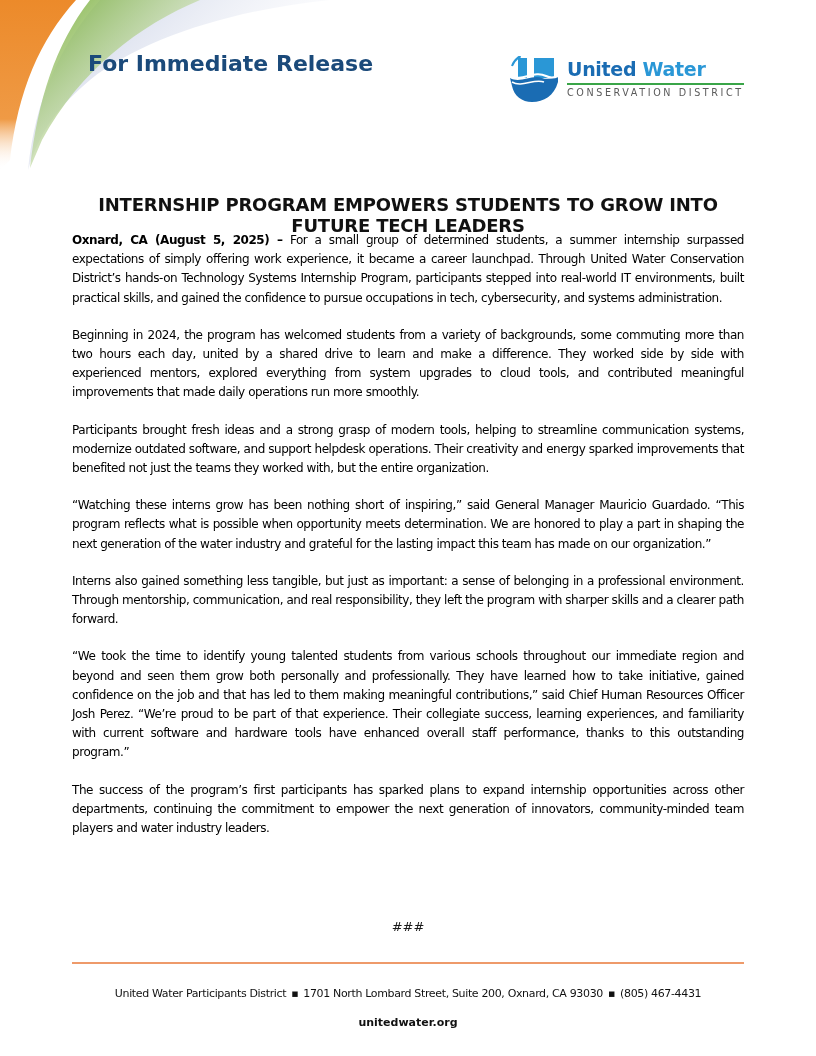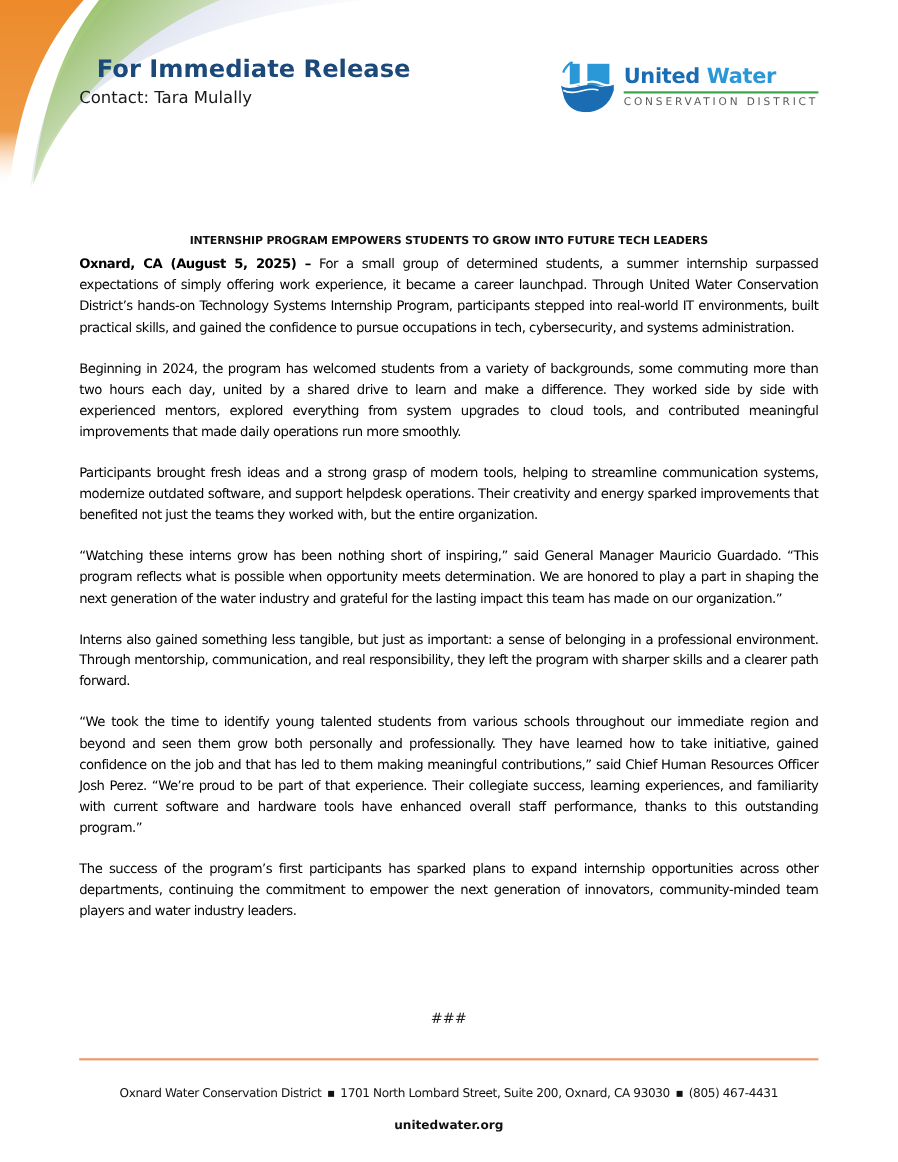--- a/index.html
+++ b/index.html
@@ -12,21 +12,21 @@
     .contact-line { font-family: "DejaVu Sans", sans-serif; font-size: 15px; line-height: 22px; color: #1a1a1a; }
     .logo { position: absolute; left: 508px; top: 56px; width: 240px; height: 50px; }
     .logo-name { position: absolute; left: 59px; top: 2px; font-family: "DejaVu Sans", sans-serif;
                  font-weight: bold; font-size: 19px; letter-spacing: -0.3px; white-space: nowrap; }
     .logo-name .u { color: #1a6cb3; }
     .logo-name .w { color: #2a97d6; }
     .logo-rule { position: absolute; left: 59px; top: 27px; width: 177px; height: 1.5px; background: #3aa548; }
     .logo-sub { position: absolute; left: 59px; top: 31px; font-family: "DejaVu Sans", sans-serif;
                 font-size: 9.6px; letter-spacing: 2.6px; color: #5a5a5a; white-space: nowrap; }
     .headline { position: absolute; left: 72px; top: 194px; width: 672px; text-align: center;
-                font-family: "DejaVu Sans", sans-serif; font-weight: bold; font-size: 10px; color: #111; letter-spacing: -0.2px; margin-top: 20px; }
+                font-family: "DejaVu Sans", sans-serif; font-weight: bold; font-size: 18px; color: #111; letter-spacing: -0.2px; }
     .body { position: absolute; left: 72px; top: 231px; width: 672px; }
     .para { font-family: "DejaVu Sans", sans-serif; font-size: 12px; line-height: 19.2px; text-align: justify;
             margin: 0 0 18px 0; letter-spacing: -0.45px; word-spacing: 0px; color: #000000; }
     .para .dateline { font-weight: bold; }
     .endmark { position: absolute; left: 72px; top: 919px; width: 672px; text-align: center;
                font-family: "DejaVu Sans", sans-serif; font-size: 13px; color: #1a1a1a; }
     .footer-rule { position: absolute; left: 72px; top: 962px; width: 672px; height: 1.5px; background: #ee9a6a; }
     .footer-line { position: absolute; left: 40px; top: 987px; width: 736px; text-align: center;
                    font-family: "DejaVu Sans", sans-serif; font-size: 11px; letter-spacing: -0.35px; color: #111; white-space: nowrap; }
     .footer-url { position: absolute; left: 72px; top: 1003px; width: 672px; text-align: center;
@@ -53,21 +53,20 @@
       <stop offset="1" stop-color="#ffffff" stop-opacity="0"></stop>
     </linearGradient>
   </defs>
   <path d="M0 0 L76 0 C40 40 18 90 10 160 L0 170 Z" fill="url(#gOrange)"></path>
   <path d="M100 0 L330 0 C230 10 140 40 90 80 C60 105 40 130 28 170 C35 100 60 45 100 0 Z" fill="url(#gBlue)" opacity="0.8"></path>
   <path d="M90 0 L200 0 C140 25 80 70 42 140 L30 168 C38 100 55 45 90 0 Z" fill="url(#gGreen)"></path>
 </svg>
 
 <div class="header">
   <div class="release-title">For Immediate Release</div>
-  <div class="contact-line">Contact: Tara Mulally</div>
 </div>
 
 <div class="logo">
   <svg width="52" height="46" viewBox="0 0 52 46" style="position:absolute;left:0;top:0;" xmlns="http://www.w3.org/2000/svg">
     <rect x="10" y="2" width="9" height="20" fill="#2a97d6"></rect>
     <rect x="26" y="2" width="20" height="20" fill="#2a97d6"></rect>
     <path d="M4 10 C6 4 10 2 12 0 C10 6 12 10 14 12" stroke="#2a97d6" stroke-width="2" fill="none"></path>
     <path d="M2 22 C12 28 24 18 34 22 C40 24 46 22 50 20 L50 26 C46 40 36 46 24 46 C14 46 6 40 4 30 Z" fill="#1a6cb3"></path>
     <path d="M2 20 C14 26 26 14 38 20 C42 22 46 22 50 20" stroke="#ffffff" stroke-width="2" fill="none"></path>
     <path d="M4 26 C14 32 26 22 36 26" stroke="#ffffff" stroke-width="1.5" fill="none"></path>
@@ -90,15 +89,15 @@
   <p class="para">Interns also gained something less tangible, but just as important: a sense of belonging in a professional environment. Through mentorship, communication, and real responsibility, they left the program with sharper skills and a clearer path forward.</p>
   <p class="para">“We took the time to identify young talented students from various schools throughout our immediate region and beyond and seen them grow both personally and professionally. They have learned how to take initiative, gained confidence on the job and that has led to them making meaningful contributions,” said Chief Human Resources Officer Josh Perez. “We’re proud to be part of that experience. Their collegiate success, learning experiences, and familiarity with current software and hardware tools have enhanced overall staff performance, thanks to this outstanding program.”</p>
   <p class="para">The success of the program’s first participants has sparked plans to expand internship opportunities across other departments, continuing the commitment to empower the next generation of innovators, community-minded team players and water industry leaders.</p>
 </div>
 
 <div class="endmark">###</div>
 
 <div class="footer-rule"></div>
 
 <div class="footer-line">
-  <span>Oxnard Water Conservation District</span><span class="sep">▪</span><span>1701 North Lombard Street, Suite 200, Oxnard, CA 93030</span><span class="sep">▪</span><span>(805) 467-4431</span>
+  <span>United Water Participants District</span><span class="sep">▪</span><span>1701 North Lombard Street, Suite 200, Oxnard, CA 93030</span><span class="sep">▪</span><span>(805) 467-4431</span>
 </div>
 <div class="footer-url">unitedwater.org</div>
 
 </body></html>

